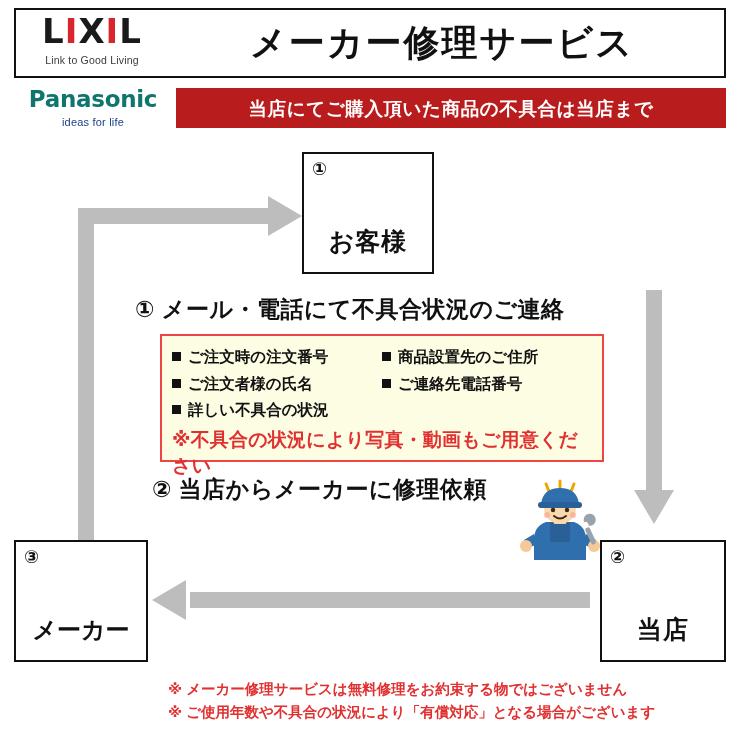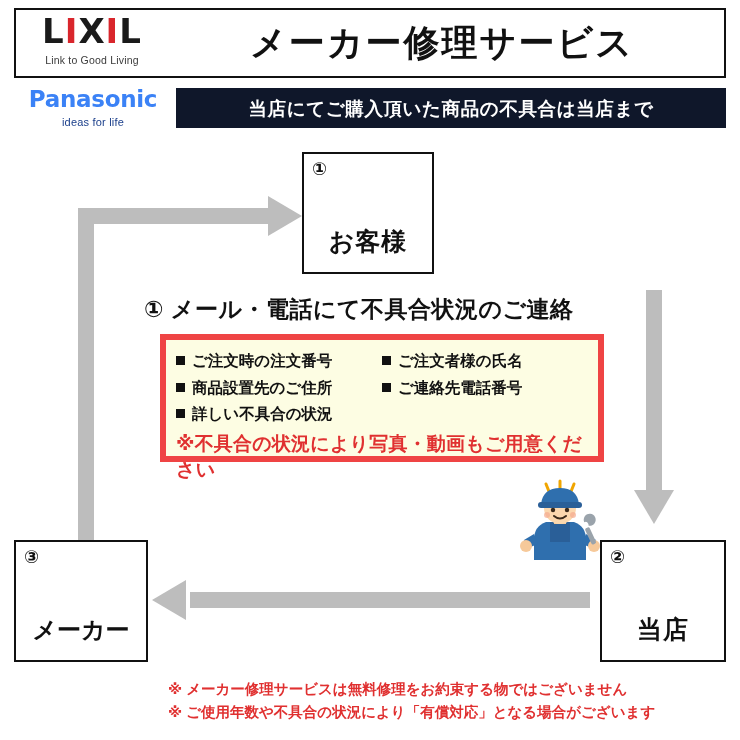--- a/index.html
+++ b/index.html
@@ -40,30 +40,30 @@
     color:#111;
     line-height:62px;
   }
 
   
   .pana-logo{
     position:absolute;left:22px;top:88px;width:142px;text-align:center;
   }
   .pana-word{
     font-family:"DejaVu Sans",sans-serif;
-    font-weight:bold;font-size:23px;color:#3b82f6;letter-spacing:-0.3px;line-height:1;
+    font-weight:bold;font-size:23px;color:#0f766e;letter-spacing:-0.3px;line-height:1;
   }
   .pana-tag{
     font-size:11px;color:#1b3f8b;margin-top:5px;letter-spacing:0.2px;
   }
 
   
   .orange-banner{
     position:absolute;left:176px;top:88px;width:550px;height:40px;
-    background:#0f172a;
+    background:#b91c1c;
     color:#fff;font-weight:bold;font-size:18.5px;
     display:flex;align-items:center;justify-content:center;
     letter-spacing:0.6px;
   }
 
   
   .maker-target{
     position:absolute;left:18px;top:144px;width:230px;
     font-weight:bold;font-size:15px;line-height:1.6;color:#111;
   }
@@ -99,28 +99,28 @@
   #arr-right-head{left:634px;top:490px;border-left:20px solid transparent;border-right:20px solid transparent;border-top:34px solid #bdbdbd;}
 
   
   #arr-bot-h{left:190px;top:592px;width:400px;height:16px;}
   #arr-bot-head{left:152px;top:580px;border-top:20px solid transparent;border-bottom:20px solid transparent;border-right:34px solid #bdbdbd;}
 
   
   .step-line{
     position:absolute;font-weight:bold;color:#111;letter-spacing:0.5px;
   }
-  #step1{left:144px;top:294px;font-size:23px;}
+  #step1{left:135px;top:294px;font-size:23px;}
   #step2{left:152px;top:474px;font-size:23px;}
   #step3{left:152px;top:532px;font-size:23px;}
 
   
   .note-box{
     position:absolute;left:160px;top:334px;width:444px;height:128px;
-    background:#fdfde3;border:6px solid #ef4444;box-sizing:border-box;
+    background:#fdfde3;border:2px solid #ef4444;box-sizing:border-box;
     padding:8px 10px 6px 10px;
   }
   .note-grid{
     display:flex;flex-wrap:wrap;
   }
   .note-item{
     width:50%;font-size:15.5px;font-weight:bold;color:#111;line-height:1.72;
     white-space:nowrap;
   }
   .note-item.full{width:100%;}
@@ -184,28 +184,29 @@
   <div class="node-box" id="box-maker">
     <span class="node-num">③</span>
     <span class="node-label">メーカー</span>
   </div>
 
   <div class="step-line" id="step1">① メール・電話にて不具合状況のご連絡</div>
 
   <div class="note-box">
     <div class="note-grid">
       <div class="note-item"><span class="sq"></span><span>ご注文時の注文番号</span></div>
+      <div class="note-item"><span class="sq"></span><span>商品設置先のご住所</span></div>
       <div class="note-item"><span class="sq"></span><span>ご注文者様の氏名</span></div>
-      <div class="note-item"><span class="sq"></span><span>商品設置先のご住所</span></div>
       <div class="note-item"><span class="sq"></span><span>ご連絡先電話番号</span></div>
       <div class="note-item full"><span class="sq"></span><span>詳しい不具合の状況</span></div>
     </div>
     <div class="note-red">※不具合の状況により写真・動画もご用意ください</div>
   </div>
 
+  <div class="step-line" id="step2">② 当店からメーカーに修理依頼</div>
 
   <svg class="worker" viewBox="0 0 96 92">
 
     <g stroke="#f0a500" stroke-width="3" stroke-linecap="round">
       <line x1="40" y1="26" x2="36" y2="16"></line>
       <line x1="50" y1="24" x2="50" y2="13"></line>
       <line x1="60" y1="26" x2="64" y2="16"></line>
     </g>
 
     <path d="M24 92 L24 72 Q24 58 36 54 L64 54 Q76 58 76 72 L76 92 Z" fill="#2f6fae"></path>

